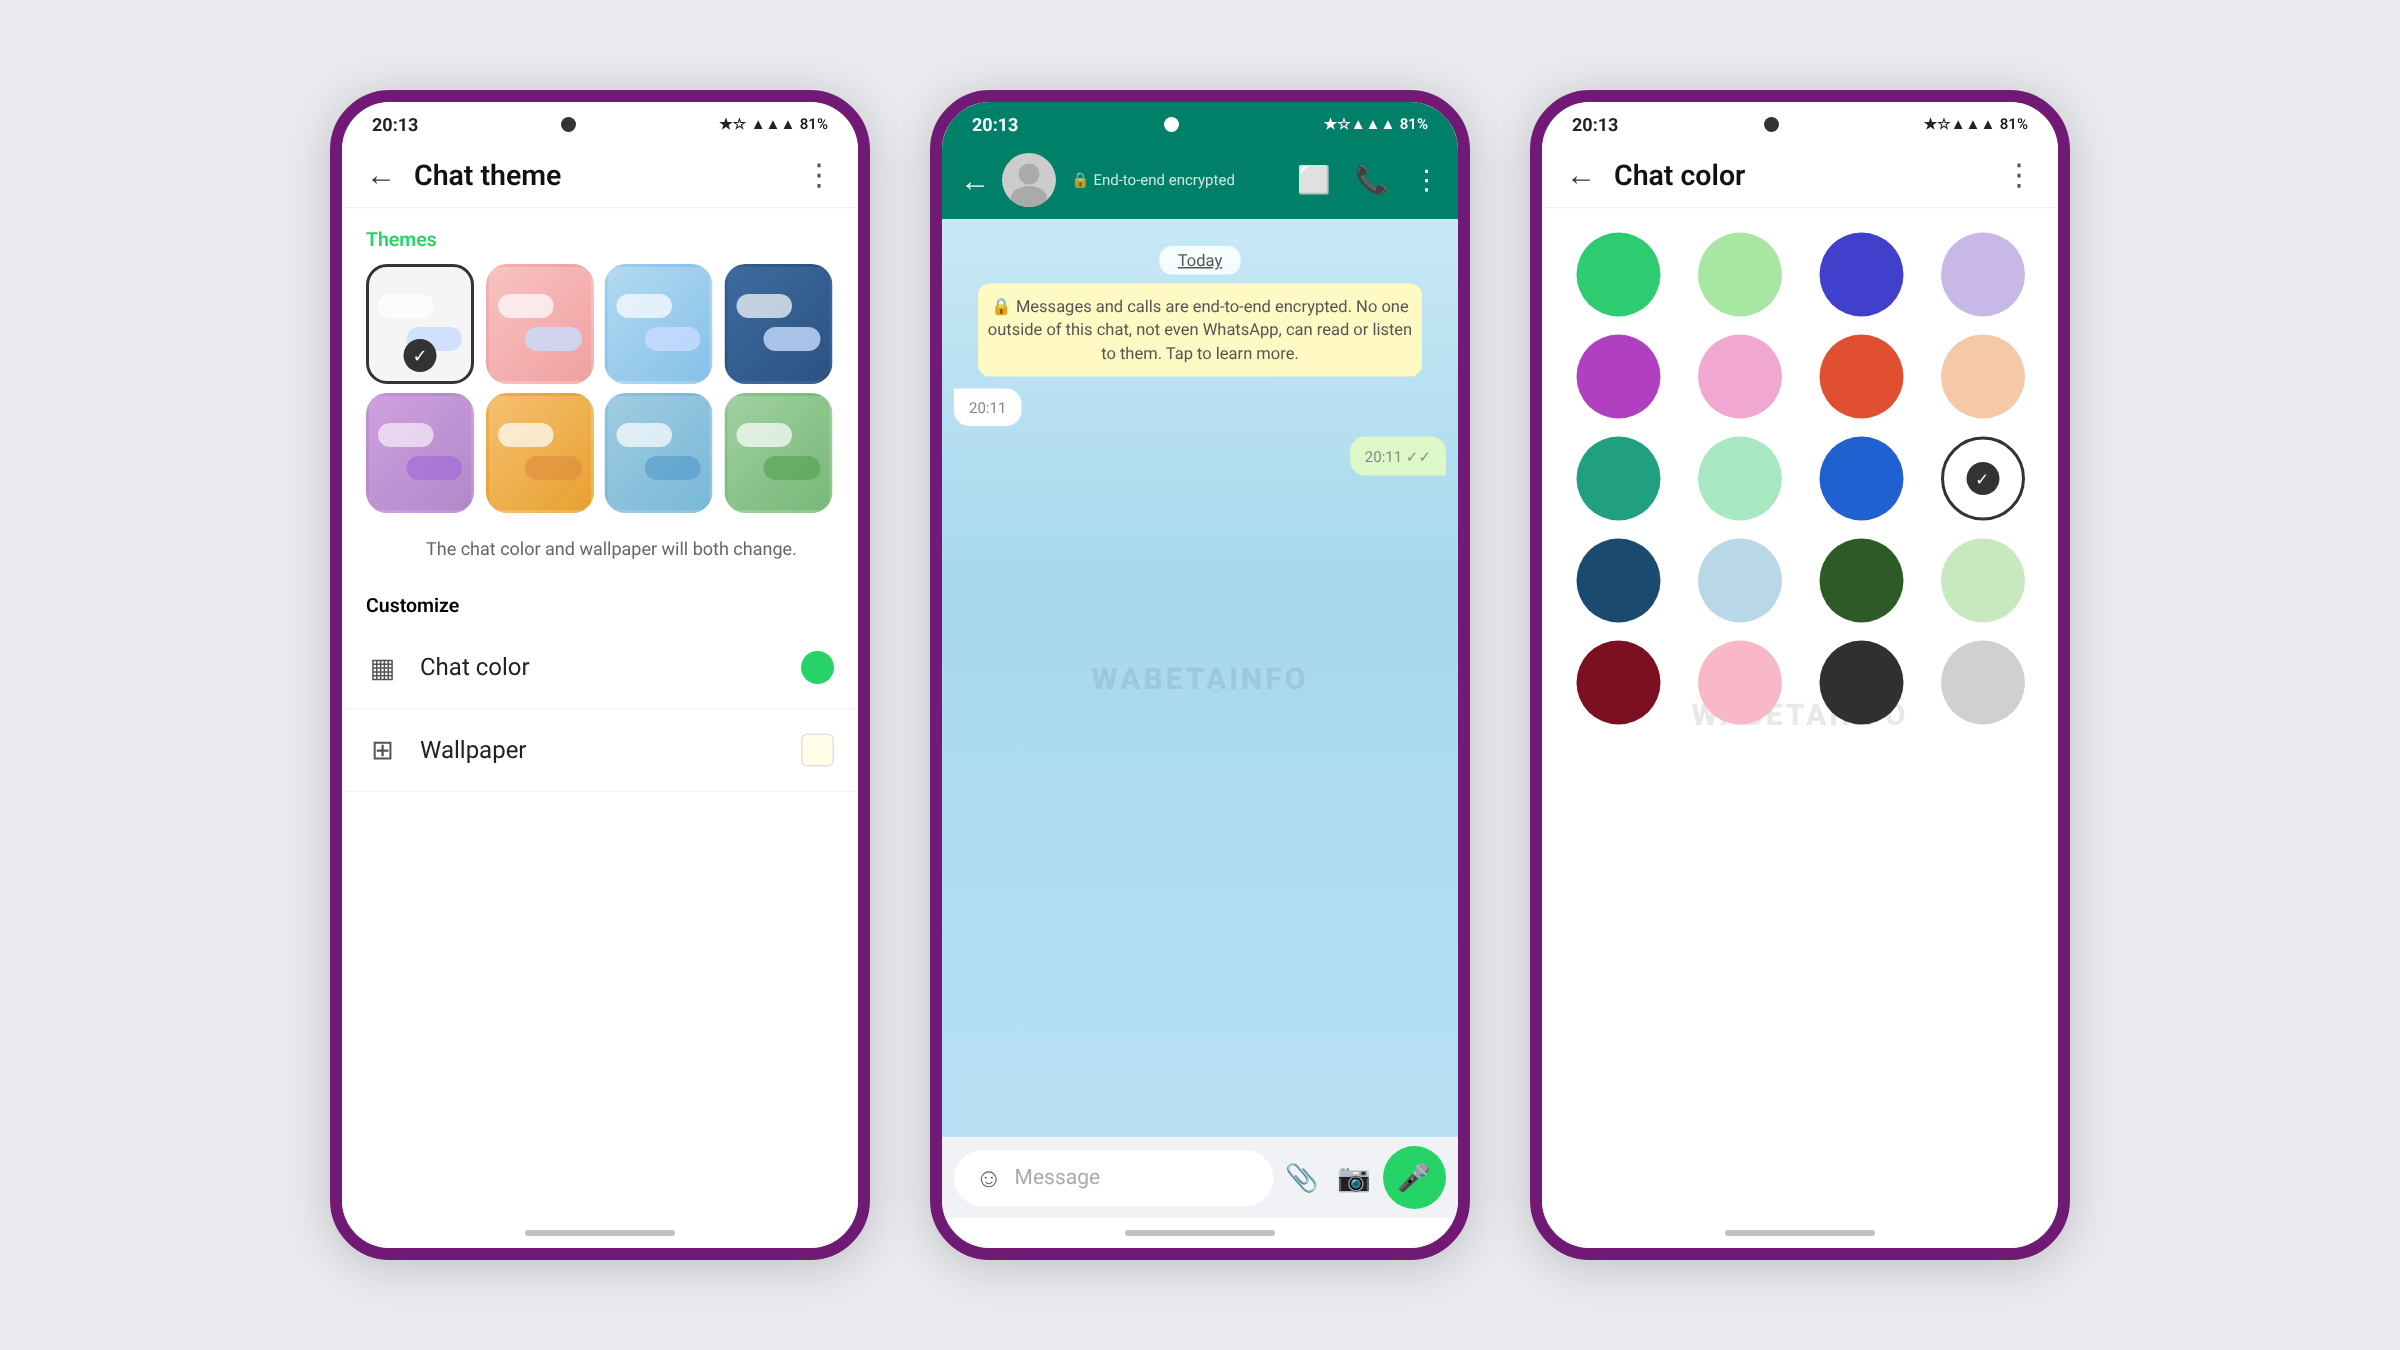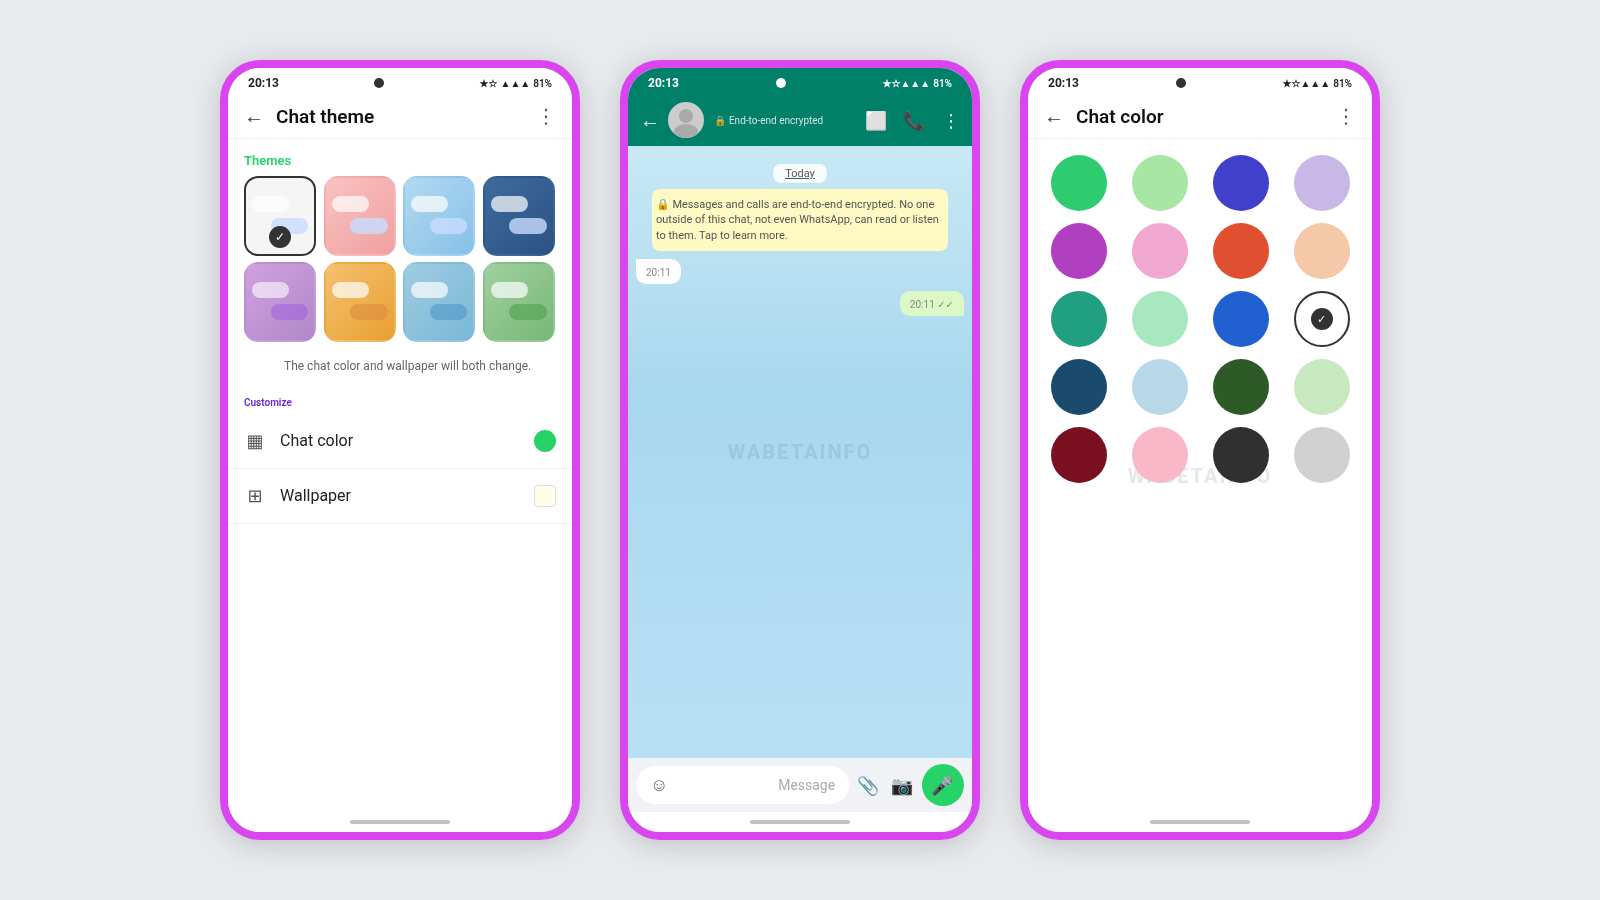--- a/index.html
+++ b/index.html
@@ -14,21 +14,21 @@
       font-family: -apple-system, BlinkMacSystemFont, 'Segoe UI', Roboto, sans-serif;
       overflow: hidden;
     }
 
     
     .phone {
       width: 360px;
       height: 780px;
       background: #f5f5f5;
       border-radius: 40px;
-      border: 8px solid #d946ef;
+      border: 8px solid #701a75;
       box-shadow: 0 4px 30px rgba(0,0,0,0.18), inset 0 0 0 2px #e0e0e0;
       display: flex;
       flex-direction: column;
       overflow: hidden;
       position: relative;
     }
 
     
     .status-bar {
       display: flex;
@@ -145,23 +145,23 @@
 
     .note-text {
       font-size: 12px;
       color: #666;
       padding: 4px 16px 14px;
       line-height: 1.4;
       margin-left: 40px;
     }
 
     .customize-label {
-      font-size: 10px;
+      font-size: 13px;
       font-weight: 600;
-      color: #6d28d9;
+      color: #000000;
       padding: 8px 16px 6px;
     }
 
     .menu-item {
       display: flex;
       align-items: center;
       padding: 16px;
       border-bottom: 1px solid #f5f5f5;
       cursor: pointer;
     }
@@ -236,21 +236,21 @@
       color: #555;
       text-decoration: underline;
     }
 
     .e2e-notice {
       background: #fff9c4;
       border-radius: 8px;
       padding: 8px 4px;
       font-size: 11px;
       color: #555;
-      text-align: left;
+      text-align: center;
       margin: 4px 16px;
       line-height: 1.4;
     }
 
     .msg-bubble {
       max-width: 65%;
       border-radius: 10px;
       padding: 6px 10px;
       margin: 4px 0;
       font-size: 13px;
@@ -496,21 +496,21 @@
       </div>
       <div class="msg-bubble msg-sent">
         <div class="msg-time">20:11 ✓✓</div>
       </div>
     </div>
   </div>
 
   <div class="chat-input-bar">
     <div class="chat-input-field">
       <span style="color:#666;font-size:18px;">☺</span>
-      <span style="flex:1;color:#aaa;font-size:14px;text-align:right;">Message</span>
+      <span style="flex:1;color:#aaa;font-size:14px;">Message</span>
     </div>
     <div class="chat-input-icons">
       <span>📎</span>
       <span>📷</span>
     </div>
     <div class="mic-btn">🎤</div>
   </div>
 
   <div class="home-indicator">
     <div class="bar"></div>

